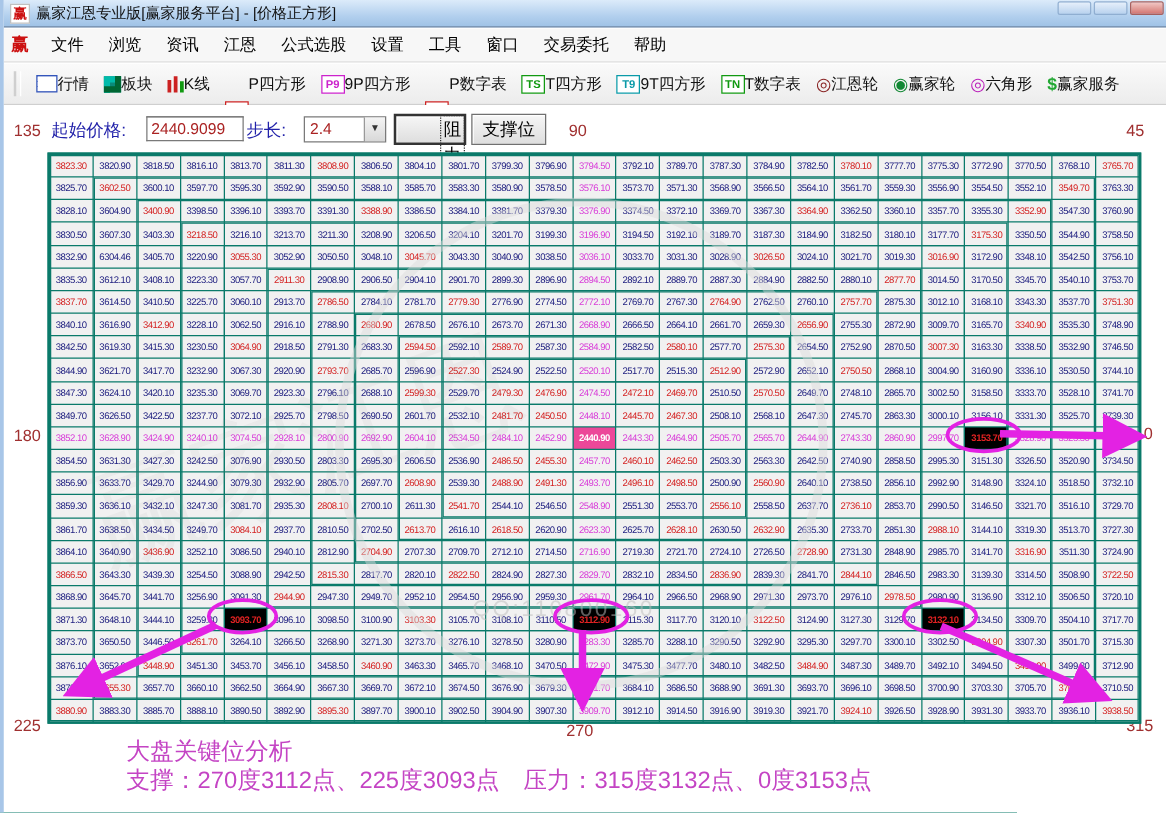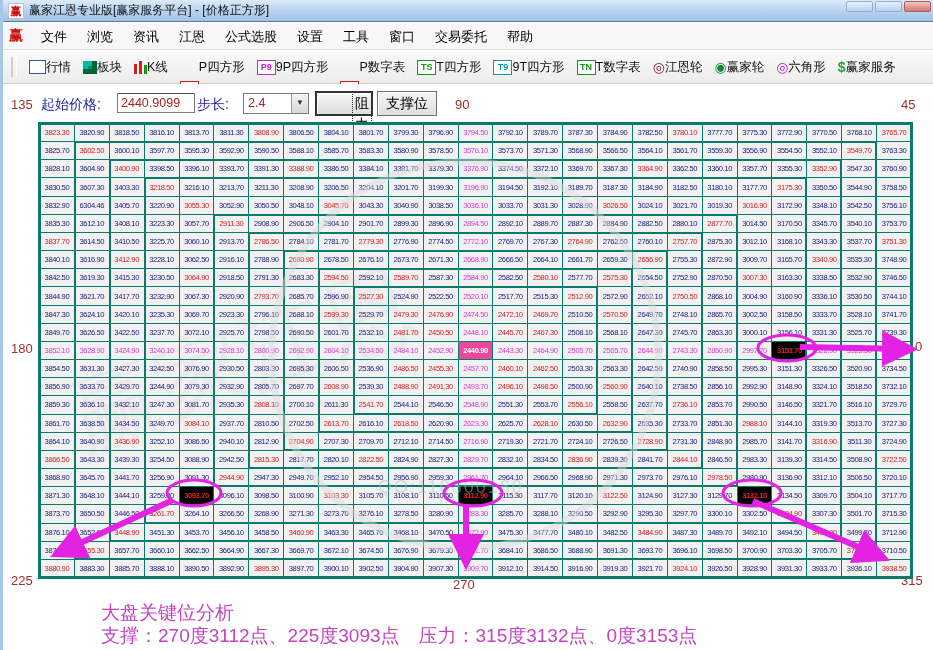--- a/index.html
+++ b/index.html
@@ -75,21 +75,21 @@
   .ring{position:absolute;border:1.5px solid #0a7a6a;pointer-events:none;box-sizing:border-box;}
   
   .wm-circle{position:absolute;left:265px;top:158px;width:380px;height:380px;border-radius:50%;
     border:7px solid #dcdcdc;opacity:.45;pointer-events:none;}
   .wm-qq{position:absolute;left:375px;top:477px;font-size:18px;color:#bdbdbd;opacity:.5;
     letter-spacing:2px;pointer-events:none;}
   .wm-big{position:absolute;left:60px;top:300px;font-size:90px;color:#888;opacity:.07;
     transform:rotate(-20deg);pointer-events:none;white-space:nowrap;}
   
   .overlay{position:absolute;left:0;top:0;pointer-events:none;}
-  .analysis{position:absolute;color:#c444c4;margin-top:12px;}
+  .analysis{position:absolute;color:#c444c4;}
   .an1{left:98px;top:588px;font-size:19px;}
   .an2{left:98px;top:611px;font-size:19px;}
 </style>
 </head>
 <body>
 
 <div class="titlebar">
   <div class="app-icon">赢</div>
   <div class="titletext">赢家江恩专业版[赢家服务平台] - [价格正方形]</div>
   <div class="winbtns">

